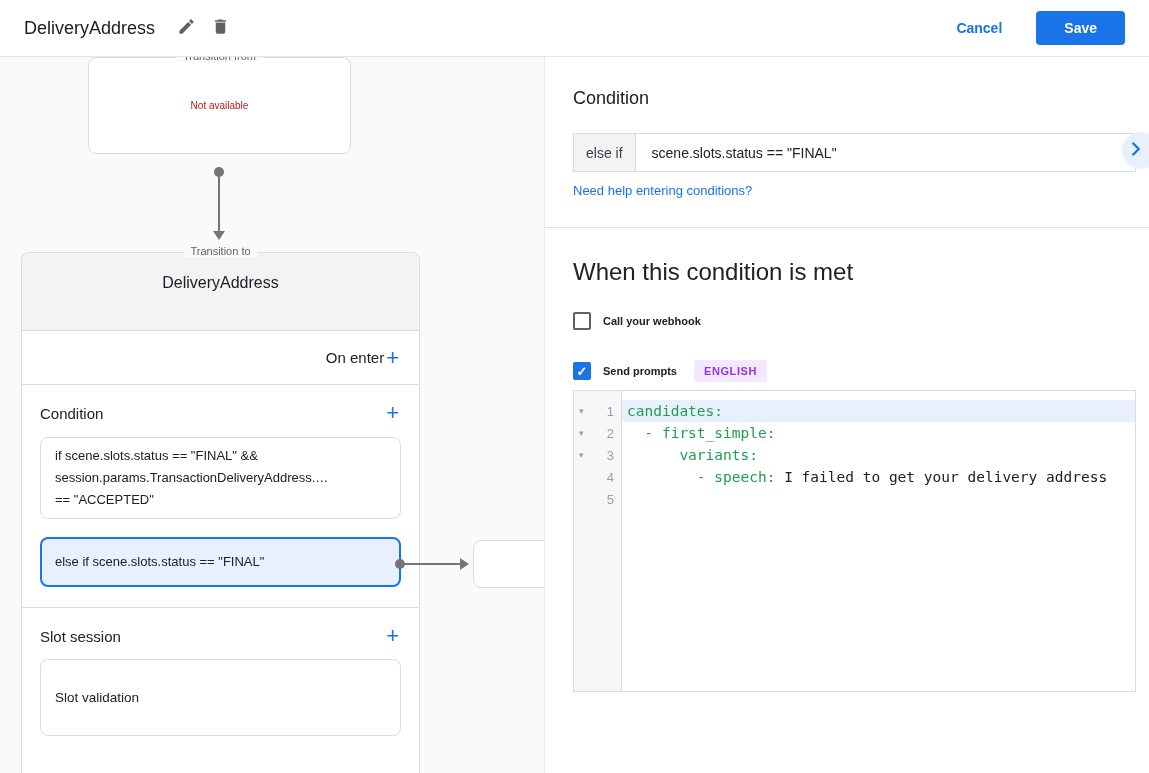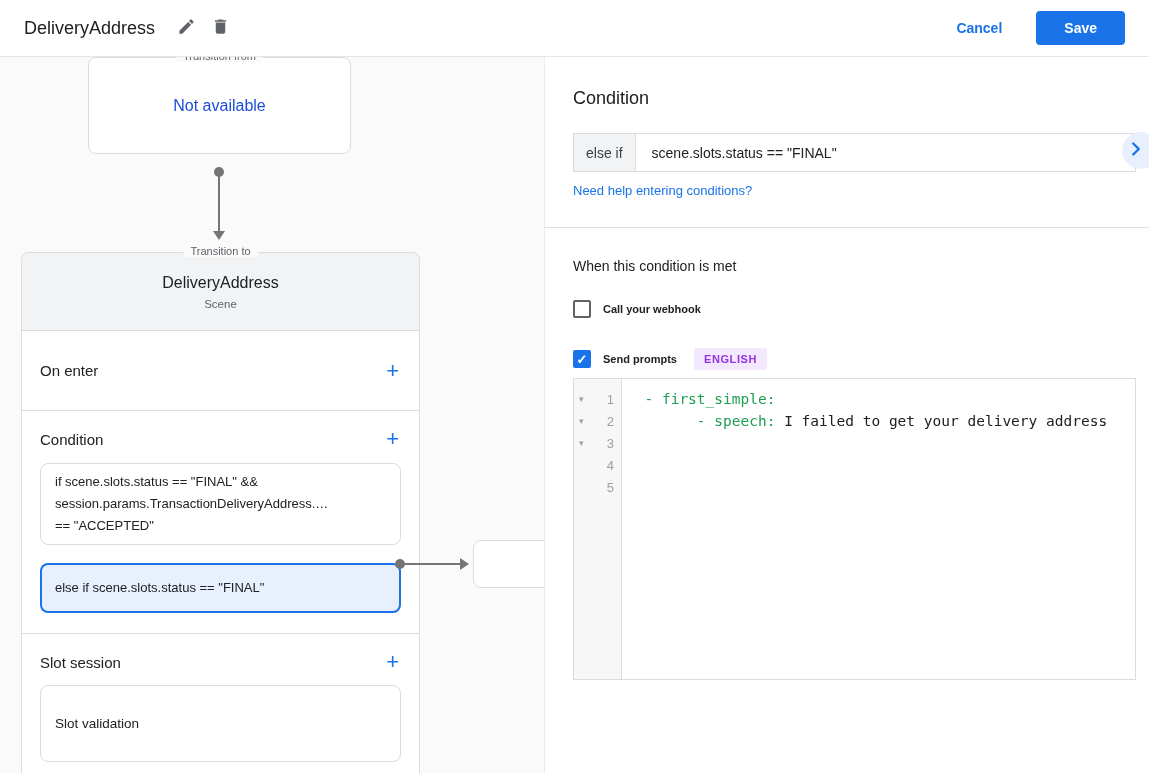--- a/index.html
+++ b/index.html
@@ -24,42 +24,42 @@
   .canvas { position: relative; width: 545px; height: 716px; background: #fafafa;
     border-right: 1px solid #ececec; overflow: hidden; flex: none; }
   .panel { position: relative; flex: 1; background: #fff; padding-left: 28px; overflow: hidden; }
 
   
   .legend { position: absolute; top: -8px; left: 50%; transform: translateX(-50%);
     background: #fafafa; padding: 0 7px; font-size: 11px; color: #5f6368; white-space: nowrap; }
   .tfrom-box { position: absolute; left: 88px; top: 0; width: 263px; height: 97px;
     background: #fff; border: 1px solid #dadce0; border-radius: 8px;
     display: flex; align-items: center; justify-content: center; }
-  .tfrom-content { font-size: 16px; color: #1d4ed8; }
+  .tfrom-content { font-size: 10px; color: #b91c1c; }
 
   .conn-dot { position: absolute; width: 10px; height: 10px; border-radius: 50%; background: #757575; }
   .conn-vline { position: absolute; width: 2px; background: #757575; }
   .conn-hline { position: absolute; height: 2px; background: #757575; }
   .arrow-down { position: absolute; width: 0; height: 0;
     border-left: 6px solid transparent; border-right: 6px solid transparent; border-top: 9px solid #757575; }
   .arrow-right { position: absolute; width: 0; height: 0;
     border-top: 6px solid transparent; border-bottom: 6px solid transparent; border-left: 9px solid #757575; }
 
   .scene-card { position: absolute; left: 21px; top: 195px; width: 399px; height: 522px;
     background: #fff; border: 1px solid #dadce0; border-bottom: none; border-radius: 8px 8px 0 0; }
   .scene-header { background: #f1f3f4; height: 78px; border-bottom: 1px solid #dadce0;
     border-radius: 8px 8px 0 0; text-align: center; padding-top: 21px; }
   .scene-title { font-size: 16px; color: #202124; }
   .scene-subtitle { font-size: 11.5px; color: #5f6368; margin-top: 6px; }
   .card-section { padding: 0 18px; border-bottom: 1px solid #dadce0; }
   .sec-row { display: flex; align-items: center; justify-content: space-between; }
   .sec-label { font-size: 15px; color: #202124; }
   .plus-btn { border: none; background: transparent; color: #1a73e8; font-size: 22px;
     font-weight: 400; line-height: 22px; cursor: pointer; padding: 0 2px; }
-  .on-enter { height: 80px; display: flex; align-items: center; justify-content: space-between; }
+  .on-enter { height: 54px; display: flex; align-items: center; justify-content: flex-end; }
   .cond-section { padding-top: 17px; padding-bottom: 20px; }
   .cond-box { margin-top: 13px; border: 1px solid #dadce0; border-radius: 8px;
     padding: 7px 14px; font-size: 13px; line-height: 22px; color: #202124;
     white-space: pre-line; background: #fff; cursor: pointer; }
   .cond-box.selected { margin-top: 18px; background: #e8f0fe; border: 2px solid #1a73e8;
     padding: 14px 13px; line-height: 18px; }
   .slot-section { padding-top: 17px; border-bottom: none; }
   .slot-box { margin-top: 12px; border: 1px solid #dadce0; border-radius: 8px;
     padding: 30px 14px; font-size: 13.5px; color: #202124; background: #fff; cursor: pointer; }
   .slot-box + .slot-box { margin-top: 10px; }
@@ -73,21 +73,21 @@
   .panel-title { margin-top: 31px; font-size: 18px; font-weight: 400; color: #202124; }
   .cond-input-row { margin-top: 24px; width: 563px; height: 39px; display: flex;
     border: 1px solid #dadce0; background: #fff; }
   .cond-prefix { background: #f1f3f4; border-right: 1px solid #dadce0; padding: 0 12px;
     display: flex; align-items: center; font-size: 14px; color: #3c4043; flex: none; }
   .cond-value { flex: 1; display: flex; align-items: center; padding: 0 16px;
     font-size: 14px; color: #202124; }
   .help-link { display: inline-block; margin-top: 11px; font-size: 13px; color: #1a73e8;
     text-decoration: none; cursor: pointer; }
   .panel-divider { height: 1px; background: #e0e0e0; margin-top: 28px; margin-left: -28px; width: 604px; }
-  .section-title { margin-top: 30px; font-size: 14px; font-weight: 400; color: #202124; }
+  .section-title { margin-top: 30px; font-size: 24px; font-weight: 400; color: #202124; }
   .check-row { display: flex; align-items: center; }
   .check-row.webhook { margin-top: 26px; }
   .check-row.prompts { margin-top: 30px; }
   .checkbox { width: 18px; height: 18px; border: 2px solid #5f6368; border-radius: 2px;
     background: #fff; cursor: pointer; flex: none; }
   .checkbox.checked { border-color: #1a73e8; background: #1a73e8; color: #fff;
     display: flex; align-items: center; justify-content: center;
     font-size: 13px; font-weight: bold; line-height: 1; }
   .check-label { margin-left: 12px; font-size: 11px; font-weight: bold; color: #202124; }
   .lang-badge { margin-left: 17px; background: #f3e8fd; color: #9334e6; font-size: 11px;
@@ -149,21 +149,20 @@
     </div>
 
     <div class="conn-dot" style="left:214px; top:110px;"></div>
     <div class="conn-vline" style="left:218px; top:118px; height:56px;"></div>
     <div class="arrow-down" style="left:213px; top:174px;"></div>
 
     <div class="scene-card">
       <span class="legend">Transition to</span>
       <div class="scene-header">
         <div class="scene-title">DeliveryAddress</div>
-        <div class="scene-subtitle">Scene</div>
       </div>
 
       <div class="card-section on-enter">
         <span class="sec-label">On enter</span>
         <button class="plus-btn">+</button>
       </div>
 
       <div class="card-section cond-section">
         <div class="sec-row">
           <span class="sec-label">Condition</span>
@@ -241,19 +240,21 @@
         <div class="gutter-row">
             <span class="fold"></span>
             <span class="lnum">4</span>
           </div>
         <div class="gutter-row">
             <span class="fold"></span>
             <span class="lnum">5</span>
           </div>
       </div>
       <div class="code">
+        <div class="code-row hl"><span class="tok-key">candidates:</span><span class="tok-val"></span></div>
         <div class="code-row"><span class="tok-key">  - first_simple:</span><span class="tok-val"></span></div>
+        <div class="code-row"><span class="tok-key">      variants:</span><span class="tok-val"></span></div>
         <div class="code-row"><span class="tok-key">        - speech:</span><span class="tok-val"> I failed to get your delivery address</span></div>
         <div class="code-row"><span class="tok-key"></span><span class="tok-val"></span></div>
       </div>
     </div>
   </div>
 </div>
 
 </body></html>

